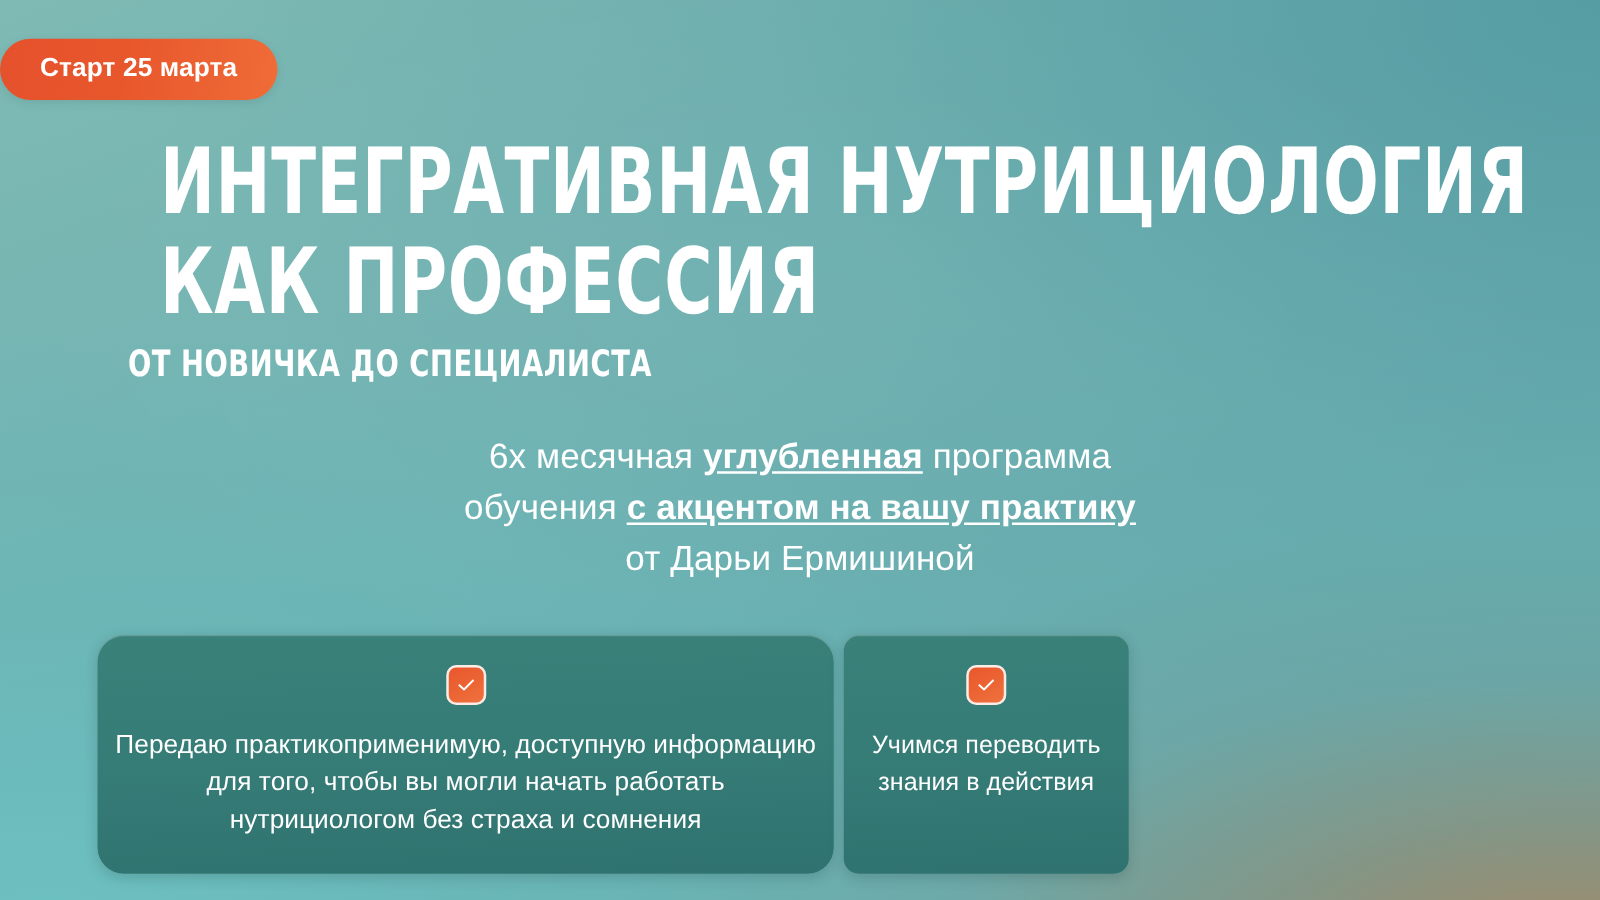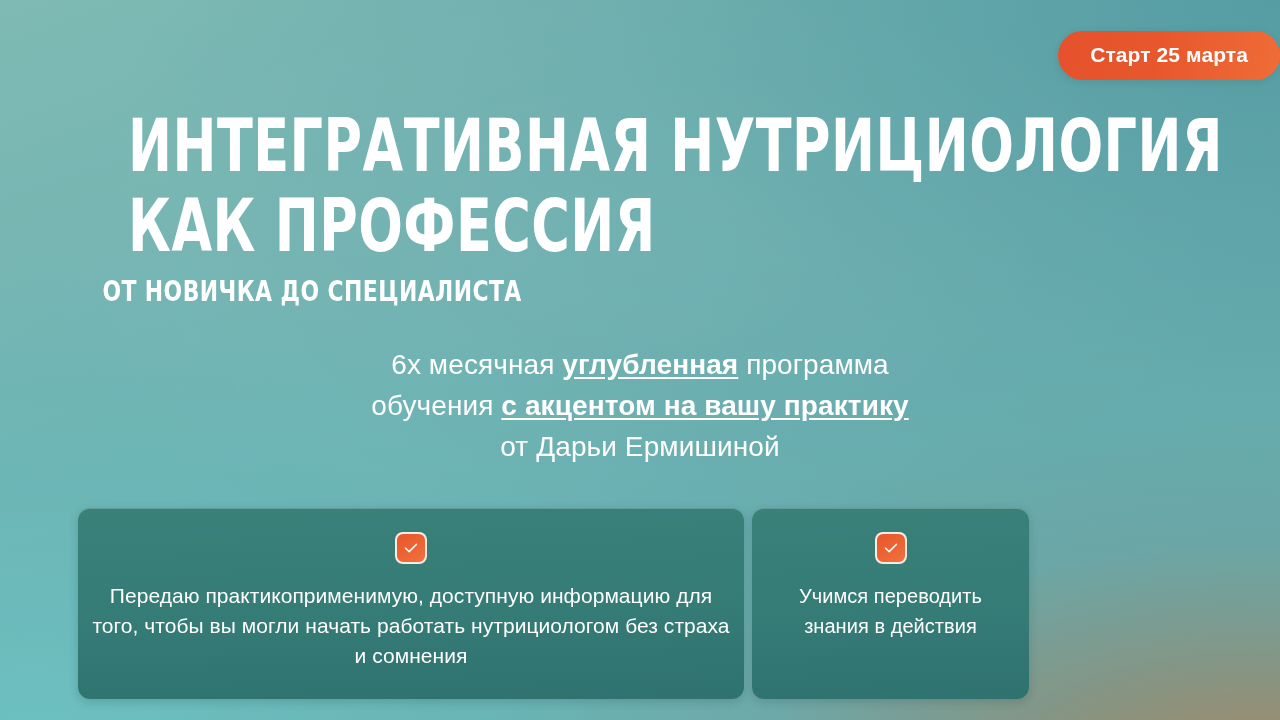--- a/index.html
+++ b/index.html
@@ -33,21 +33,21 @@
     pointer-events: none;
     background: radial-gradient(70% 58% at 50% 36%, rgba(255,255,255,0.045) 0%, rgba(255,255,255,0.0) 72%);
   }
 
   
   .badge-wrap {
     position: absolute;
     top: 31px;
     left: 0;
     width: 100%;
-    text-align: right;
+    text-align: left;
     z-index: 4;
   }
   .badge {
     display: inline-block;
     padding: 13px 32px 15px;
     border-radius: 28px;
     background: linear-gradient(100deg, #e5512c 0%, #e8572c 45%, #ef6c37 100%);
     color: #ffffff;
     font-size: 21px;
     font-weight: bold;
@@ -131,22 +131,22 @@
     border-radius: 12px;
     background: linear-gradient(178deg, #3a817a 0%, #357b76 55%, #2f726f 100%);
     box-shadow: 0 3px 10px rgba(25,55,55,0.20), inset 0 1px 0 rgba(255,255,255,0.22);
     display: flex;
     flex-direction: column;
     align-items: center;
     padding: 24px 14px 0;
     box-sizing: border-box;
     overflow: hidden;
   }
-  .card.c1 { width: 666px; }
-  .card.c2 { width: 277px; border-radius: 12px; }
+  .card.c1 { width: 589px; border-radius: 21px; }
+  .card.c2 { width: 228px; border-radius: 12px; }
   .card.c3 { width: 246px; }
 
   .check {
     width: 32px;
     height: 32px;
     border-radius: 8px;
     background: linear-gradient(150deg, #e8572c 0%, #ec6534 55%, #ef7140 100%);
     border: 2px solid rgba(255,255,255,0.88);
     box-sizing: border-box;
     display: flex;

